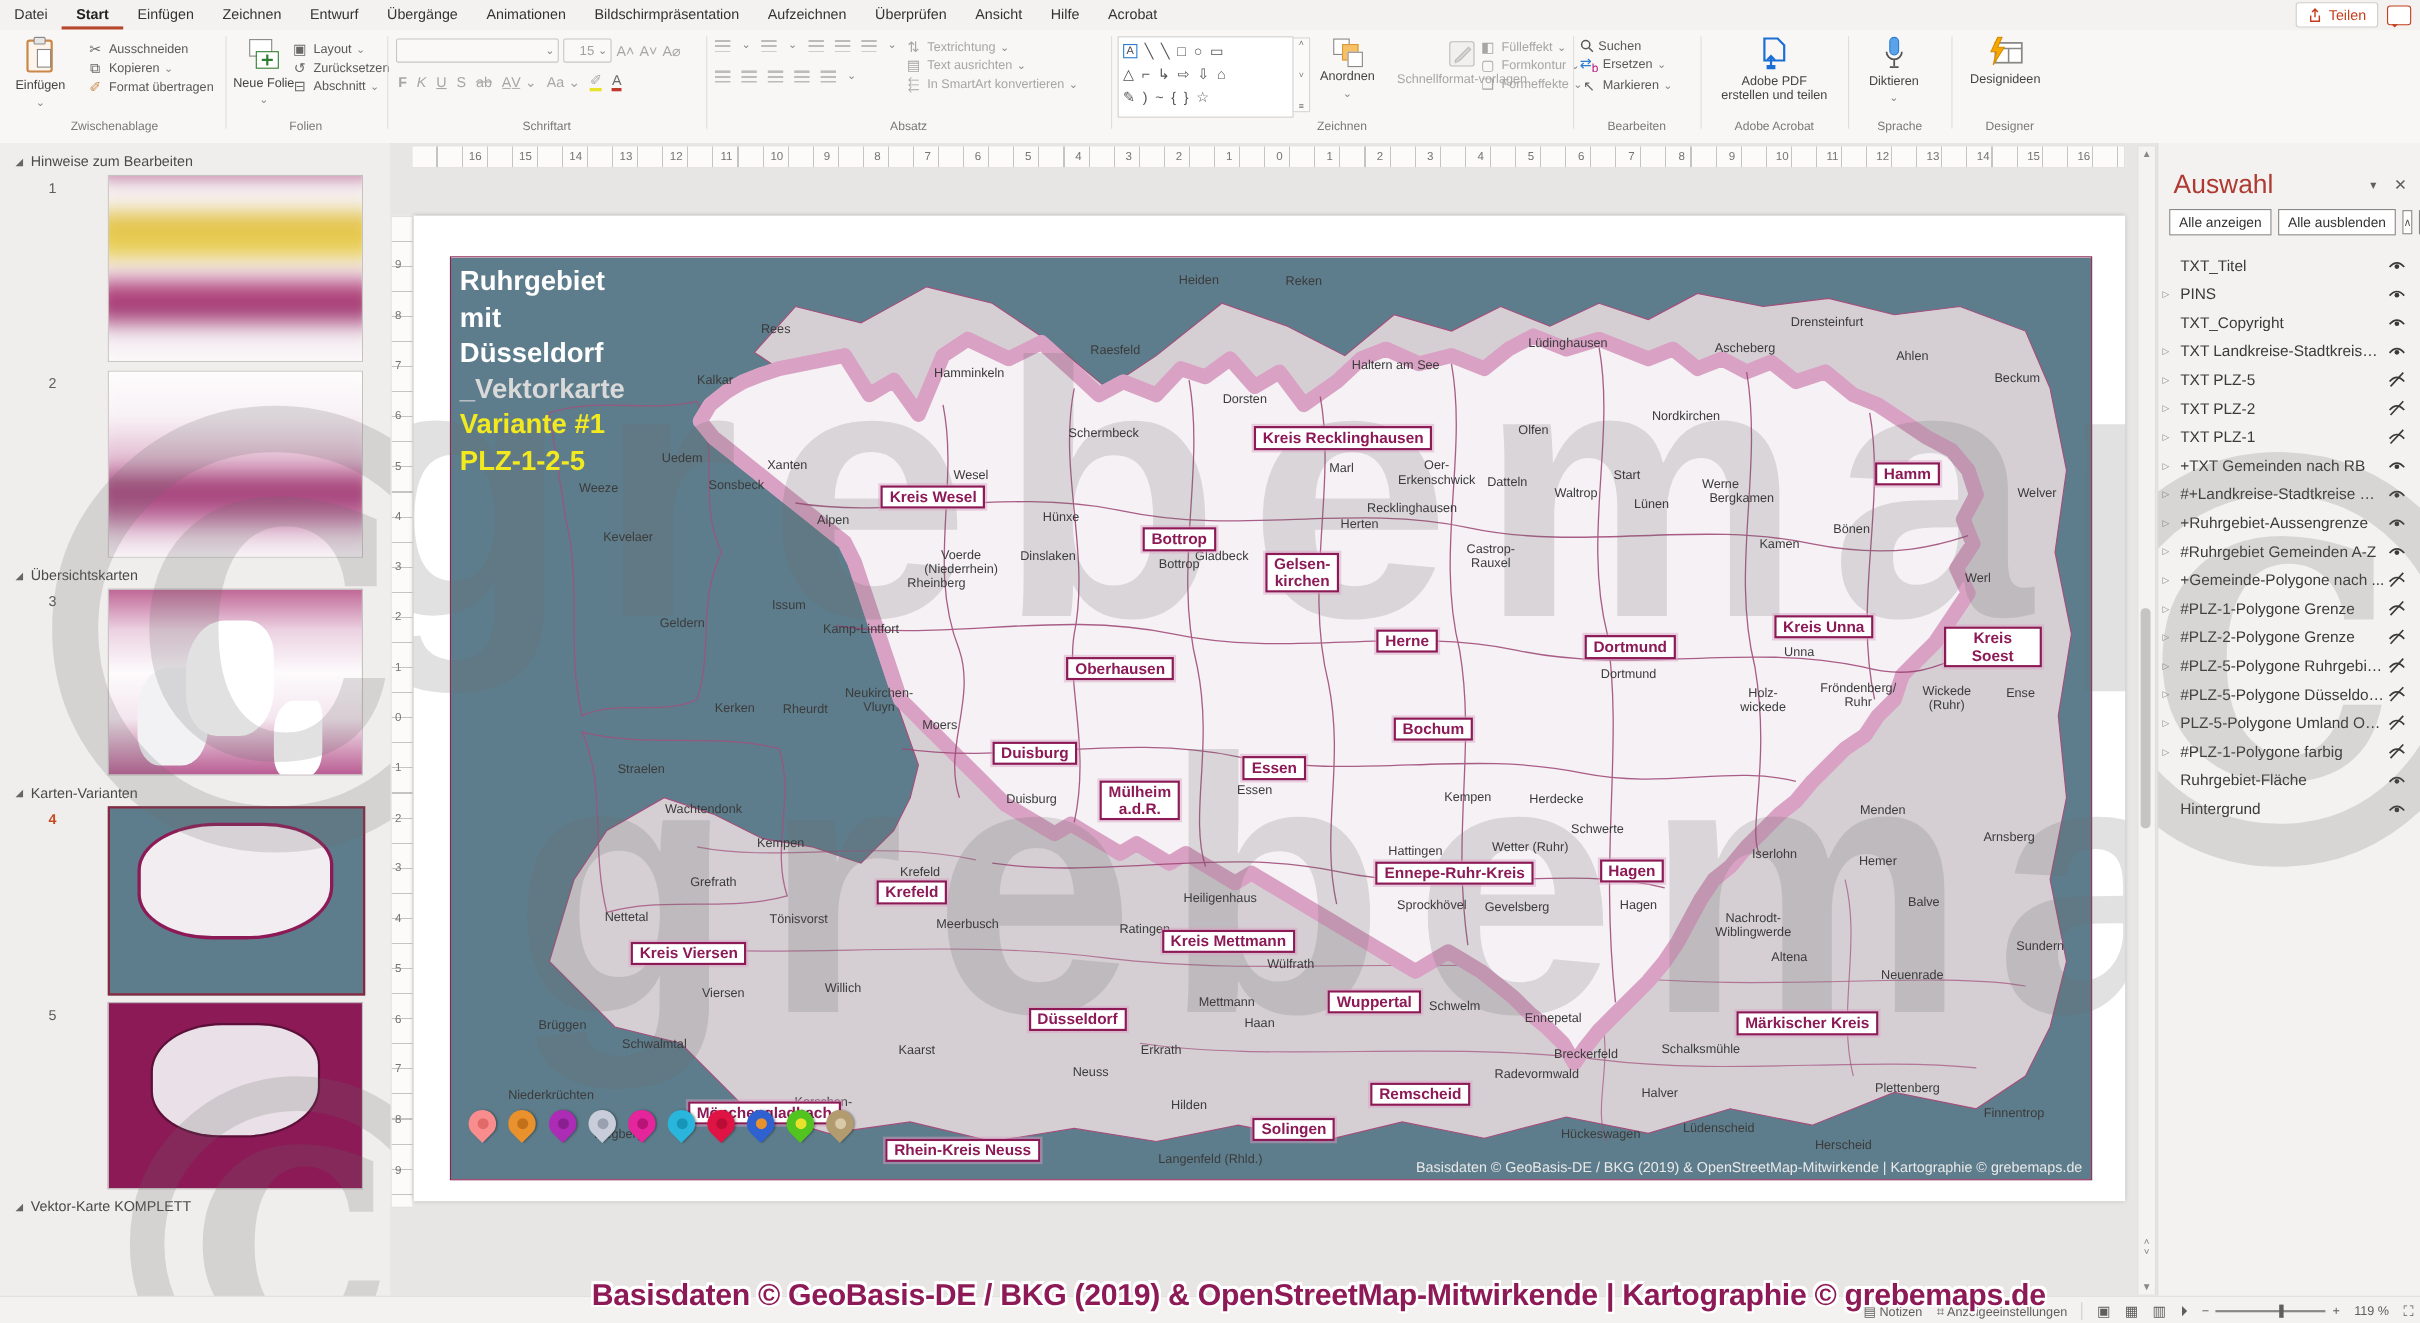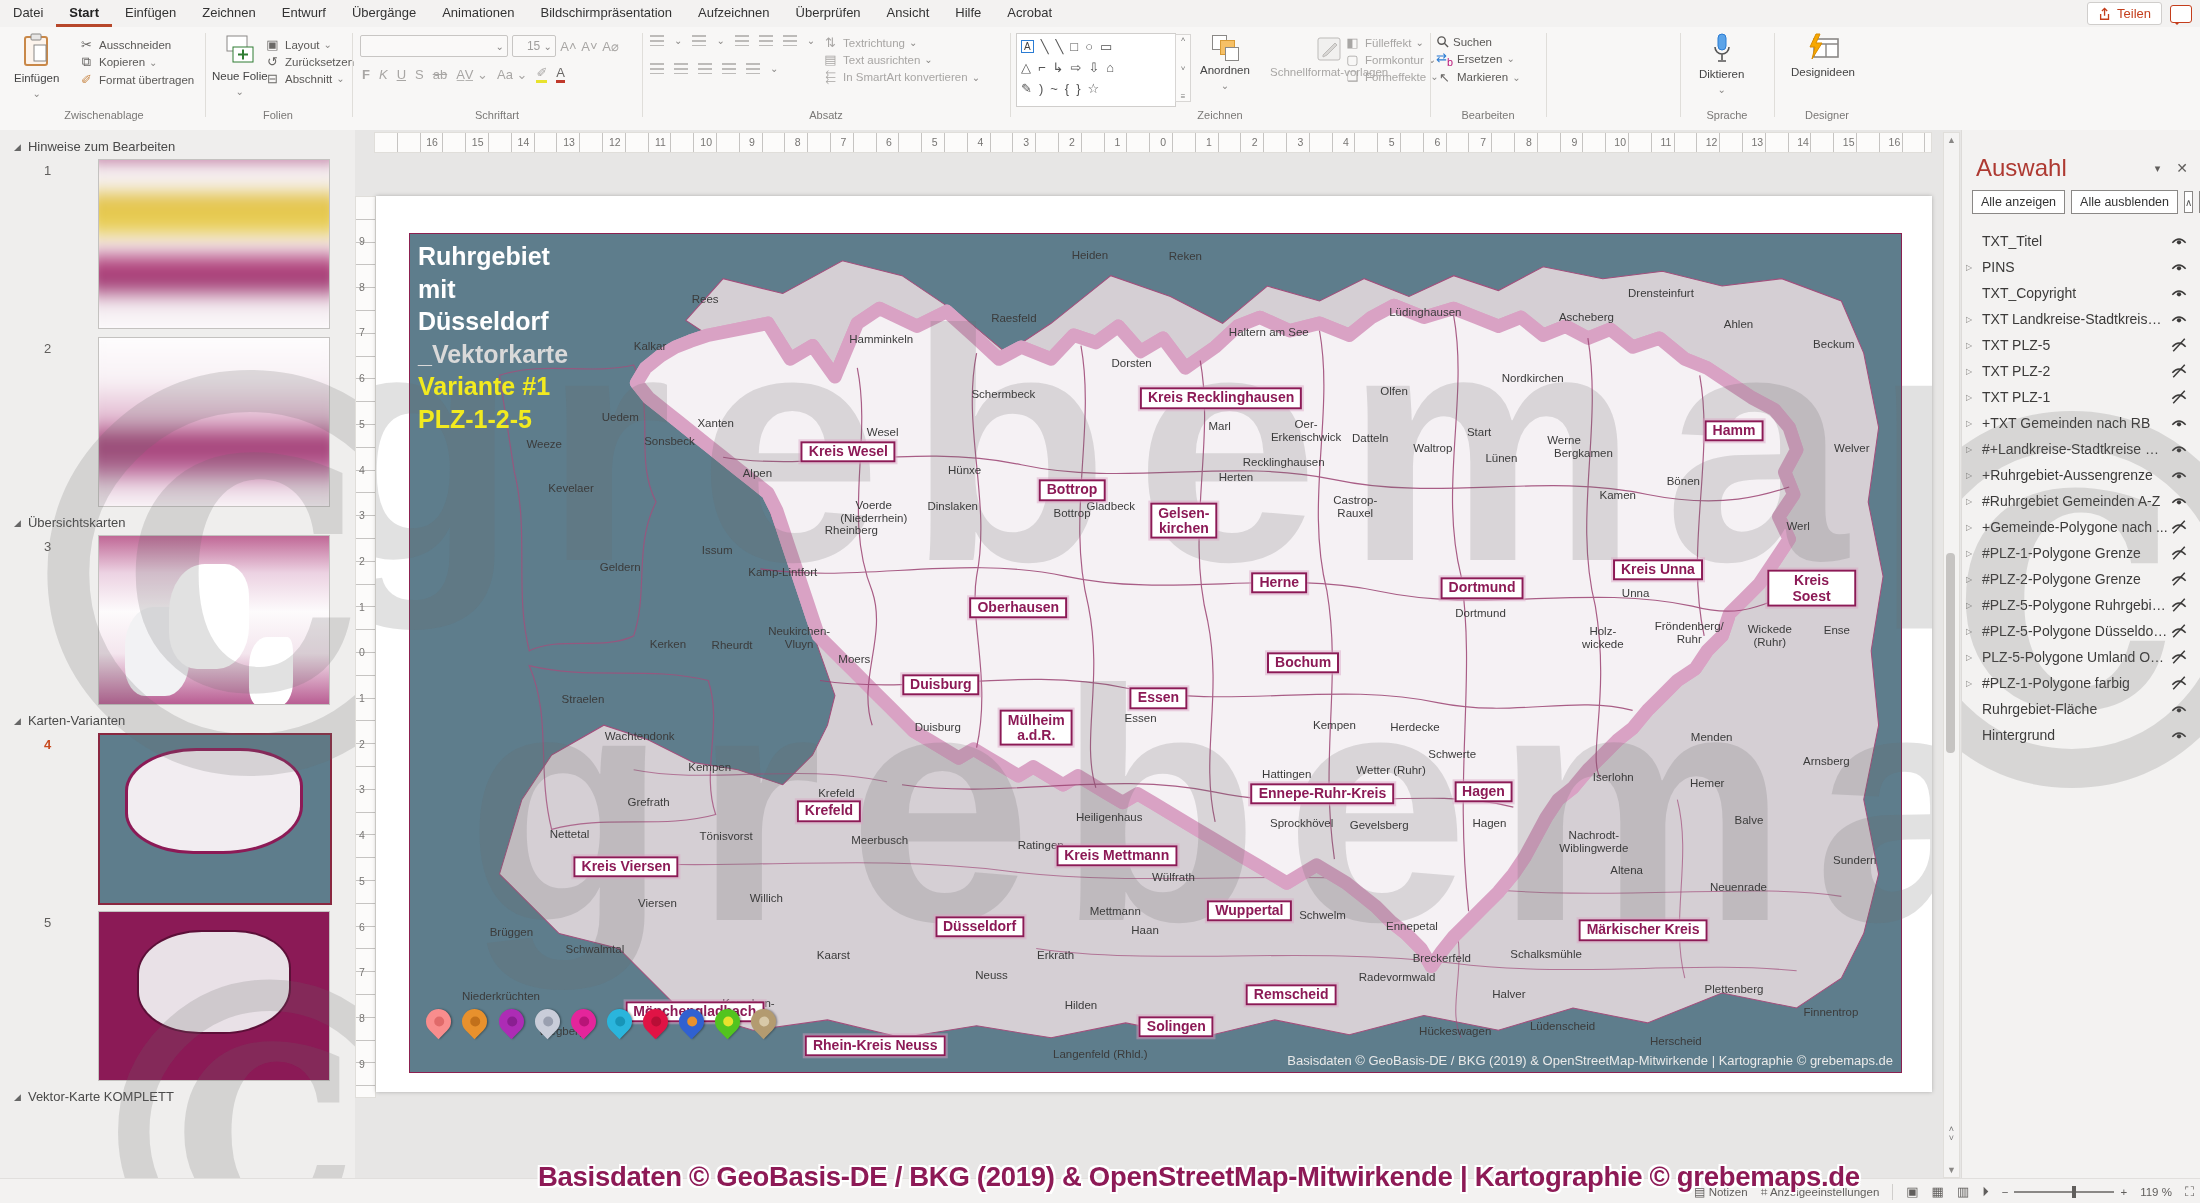--- a/index.html
+++ b/index.html
@@ -353,20 +353,31 @@
         <div class="smallrow">
             <span class="ic">↖</span>
             <span>Markieren</span>
             <span class="chev">⌄</span>
           </div>
       </div>
       <div class="glabel">Bearbeiten</div>
     </div>
     <div class="vsep" style="left:1546px;"></div>
 
+    <div class="rgroup" style="left:1549px;width:128px;">
+      <div class="bigbtn" style="position:absolute;left:14px;top:6px;width:100px;">
+        <svg width="30" height="32" viewBox="0 0 30 32">
+          <path d="M6 2h12l6 6v14H6z" fill="none" stroke="#1a6fd4" stroke-width="2"></path>
+          <path d="M12 26v-8M8.5 21.5 12 18l3.5 3.5" fill="none" stroke="#1a6fd4" stroke-width="2"></path>
+          <path d="M8 26h8v4H8z" fill="#1a6fd4"></path>
+        </svg>
+        <span>Adobe PDF erstellen und teilen</span>
+      </div>
+      <div class="glabel">Adobe Acrobat</div>
+    </div>
     <div class="vsep" style="left:1680px;"></div>
 
     <div class="rgroup" style="left:1683px;width:88px;">
       <div class="bigbtn" style="position:absolute;left:16px;top:6px;">
         <svg width="20" height="32" viewBox="0 0 20 32">
           <rect x="6" y="1" width="8" height="16" rx="4" fill="#5ba3e8" stroke="#2b7cd3"></rect>
           <path d="M3 14a7 7 0 0 0 14 0M10 21v6M6 28h8" fill="none" stroke="#555" stroke-width="1.6"></path>
         </svg>
         <span>Diktieren</span>
         <span class="chev">⌄</span>

